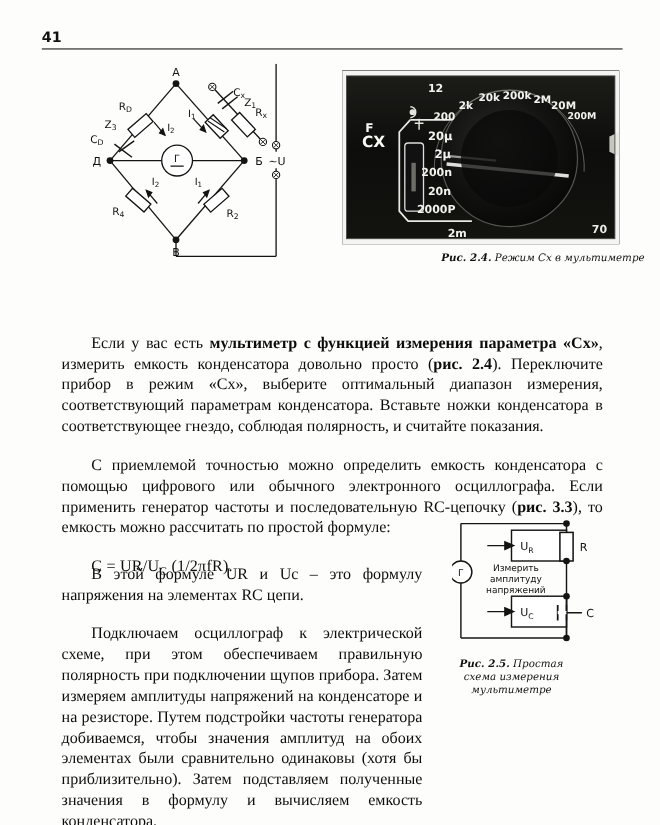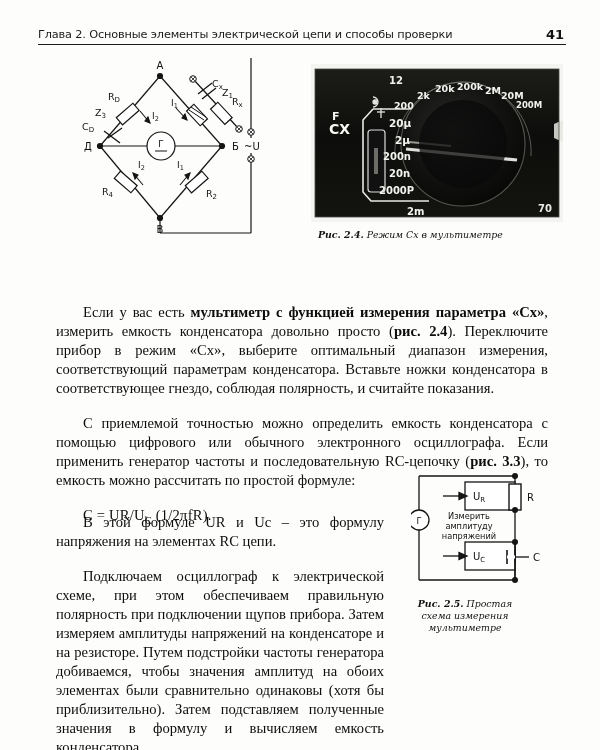--- a/index.html
+++ b/index.html
@@ -76,23 +76,23 @@
     position: absolute;
     left: 311px; top: 64px;
     width: 252px; height: 158px;
     background: #0b0b09;
     overflow: hidden;
     border: 0;
   }
   .photo-inner { position:absolute; inset:0; }
   .cap24 {
     position: absolute;
-    left: 318px; top: 229px;
+    left: 336px; top: 229px;
     width: 250px;
-    text-align: left;
+    text-align: right;
   }
 
   
   .body-col {
     position: absolute;
     left: 40px; top: 287px;
     width: 524px;
   }
   p.bt {
     margin: 16px;
@@ -136,21 +136,20 @@
     font-family: "DejaVu Sans", sans-serif;
     fill: #111;
   }
 </style>
 </head>
 <body>
 
 <div class="page">
 
   <div class="runhead">
-    <span class="runhead-title">Глава 2. Основные элементы электрической цепи и способы проверки</span>
     <span class="runhead-page">41</span>
   </div>
 
   <div class="fig23">
     <svg width="250" height="200" viewBox="0 0 250 200">
       <g stroke="#141414" stroke-width="1.2" fill="none">
 
         <line x1="118" y1="18" x2="58" y2="88"></line>
         <line x1="118" y1="18" x2="180" y2="88"></line>
         <line x1="58" y1="88" x2="118" y2="160"></line>

